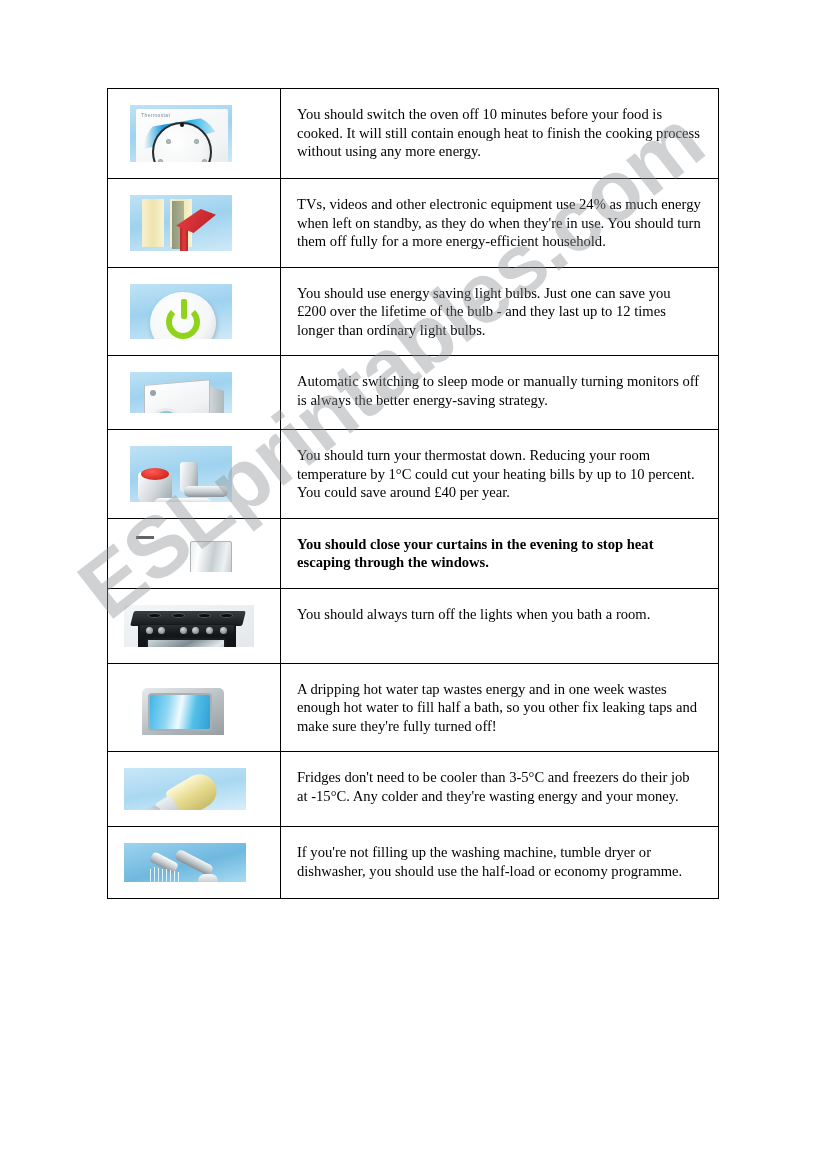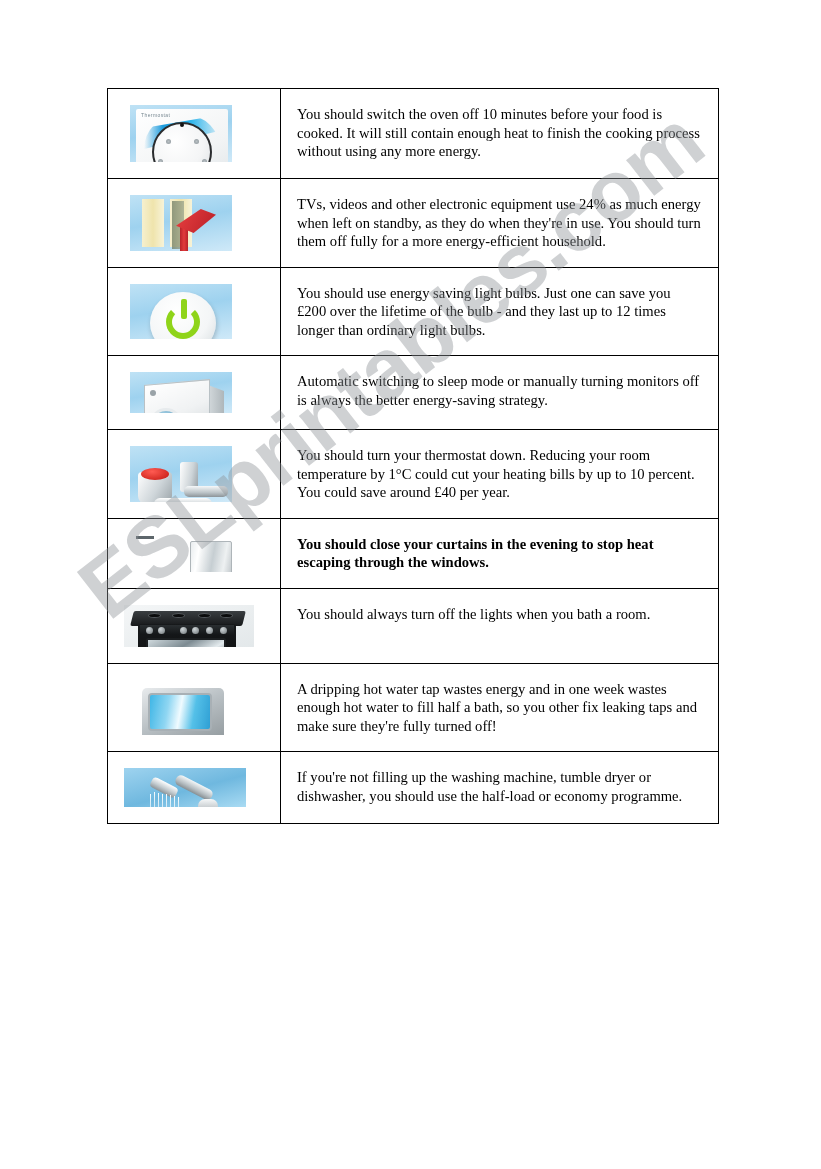--- a/index.html
+++ b/index.html
@@ -548,20 +548,34 @@
         <div class="tv-screen"></div>
         <div class="tv-strip"></div>
         <div class="tv-knob" style="left:88px;"></div>
         <div class="tv-foot" style="left:26px;"></div>
         <div class="tv-foot" style="left:80px;"></div>
       </div>
     </td>
     <td class="cell-text">A dripping hot water tap wastes energy and in one week wastes enough hot water to fill half a bath, so you other fix leaking taps and make sure they're fully turned off!</td>
   </tr>
 
+  <tr class="r9">
+    <td class="cell-image">
+      <div class="pic">
+        <div class="sky-wide"></div>
+        <div class="bulb-wrap">
+          <div class="bulb-glass"></div>
+          <div class="bulb-neck"></div>
+          <div class="bulb-cap"></div>
+          <div class="bulb-tip"></div>
+        </div>
+      </div>
+    </td>
+    <td class="cell-text">Fridges don't need to be cooler than 3-5°C and freezers do their job at -15°C. Any colder and they're wasting energy and your money.</td>
+  </tr>
 
   <tr class="r10">
     <td class="cell-image">
       <div class="pic">
         <div class="sky-wide" style="background:linear-gradient(165deg,#9ed3ef 0%,#6fb8df 55%,#a9dbf3 100%);"></div>
         <div class="shower-arm"></div>
         <div class="shower-head"></div>
         <div class="shower-collar"></div>
         <div class="hose"></div>
         <div class="hose2"></div>

